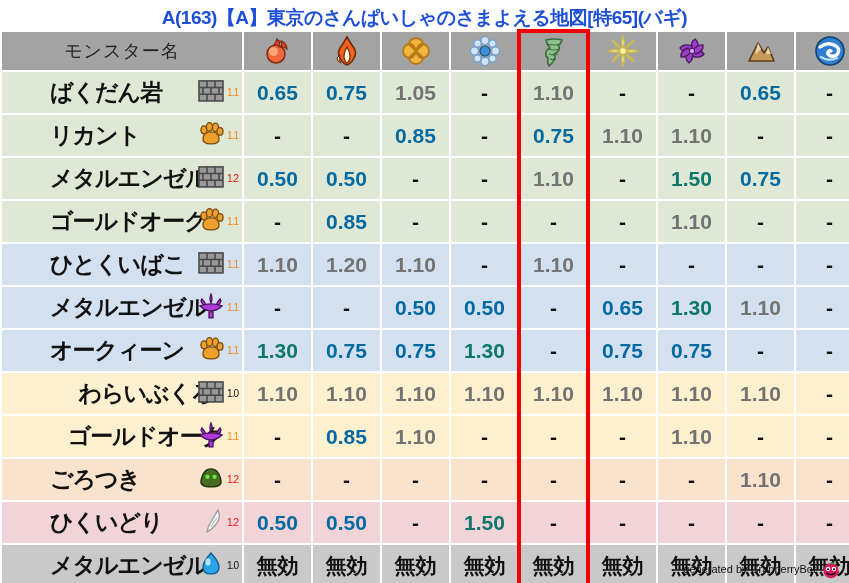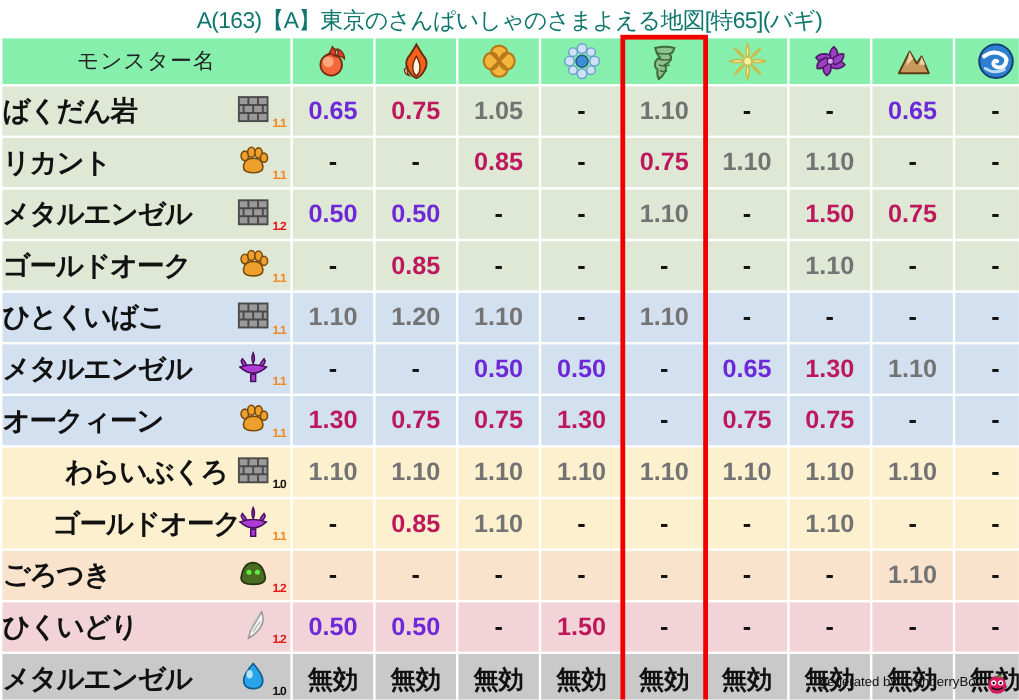--- a/index.html
+++ b/index.html
@@ -7,22 +7,22 @@
   body {
     width: 849px; height: 583px;
     background: #ffffff;
     font-family: "Liberation Sans", "DejaVu Sans", sans-serif;
     overflow: hidden;
     position: relative;
   }
   #title {
     text-align: center;
     font-size: 19px;
-    font-weight: normal;
-    color: #0f766e;
+    font-weight: bold;
+    color: #1d4ed8;
     letter-spacing: -0.5px;
     padding-top: 5px;
     height: 30px;
     line-height: 26px;
     white-space: nowrap;
   }
   #table-wrap { position: relative; width: 849px; }
   table.resist {
     border-collapse: separate;
     border-spacing: 2px 2px;
@@ -30,21 +30,21 @@
     table-layout: fixed;
   }
   table.resist td, table.resist th { padding: 0; margin: 0; }
 
   
   col.namecol { width: 240px; }
   col.datacol { width: 67px; }
 
   
   tr.header td {
-    background: #86efac;
+    background: #a3a3a3;
     height: 38px;
     vertical-align: middle;
     text-align: center;
   }
   tr.header td.namehead {
     font-size: 18px;
     color: #222;
     font-weight: normal;
     text-align: center;
     letter-spacing: 1px;
@@ -55,32 +55,32 @@
   tr.data td { height: 41px; vertical-align: middle; }
   td.namecell {
     position: relative;
     padding-left: 8px;
     font-size: 23px;
     font-weight: bold;
     color: #111;
     white-space: nowrap;
     letter-spacing: -1px;
   }
-  td.namecell .mname { display:inline-block; }
+  td.namecell .mname { display:inline-block;margin-left:48px; }
   .mon-icon {
     position: absolute;
     right: 18px; top: 50%;
     transform: translateY(-58%);
     width: 26px; height: 26px;
   }
   .ver {
     position: absolute;
-    right: 4px; bottom: 4px;
+    right: 4px; bottom: 15px;
     font-size: 10px;
-    font-weight: bold;
+    font-weight: normal;
     line-height: 10px;
   }
   td.valcell {
     text-align: center;
     font-size: 21px;
     font-weight: bold;
     font-family: "Liberation Sans", "DejaVu Sans", sans-serif;
   }
   td.mukou {
     text-align: center;
@@ -91,24 +91,24 @@
 
   
   .bg-green  td { background: #dfe8d5; }
   .bg-blue   td { background: #d3e0f0; }
   .bg-cream  td { background: #fdf0cf; text-align: center; }
   .bg-peach  td { background: #fae3cd; }
   .bg-pink   td { background: #f2d3d7; }
   .bg-gray   td { background: #c9c9c9; }
 
   
-  .v-dblue  { color: #6d28d9; }
-  .v-lblue  { color: #be185d; }
+  .v-dblue  { color: #0369a1; }
+  .v-lblue  { color: #0369a1; }
   .v-orange { color: #737373; }
-  .v-red    { color: #be185d; }
+  .v-red    { color: #0f766e; }
   .v-dash   { color: #111; }
 
   
   #highlight-box {
     position: absolute;
     left: 510px;
     top: 32px;
     width: 64px;
     height: 512px;
     border: 4px solid #f00000;

